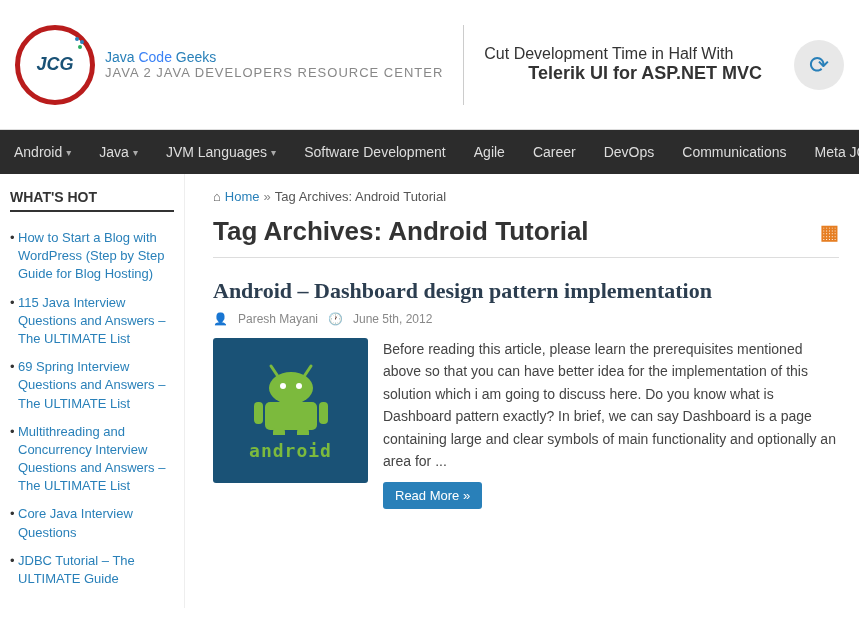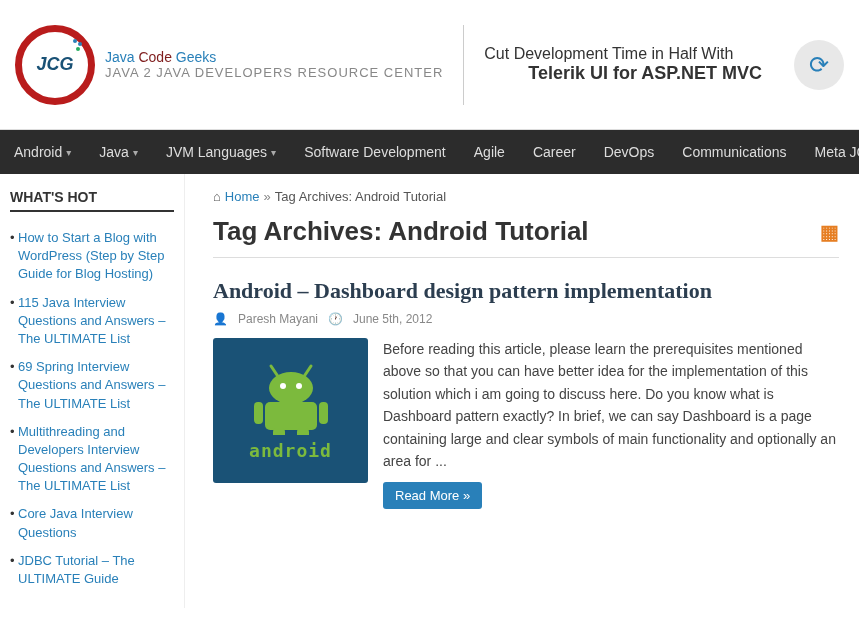--- a/index.html
+++ b/index.html
@@ -16,21 +16,21 @@
     }
     .logo-area {
       display: flex;
       align-items: center;
       gap: 10px;
     }
     .logo-circle {
       width: 80px;
       height: 80px;
       border-radius: 50%;
-      border: 7px solid #b91c1c;
+      border: 5px solid #b91c1c;
       display: flex;
       align-items: center;
       justify-content: center;
       position: relative;
       background: #fff;
     }
     .logo-circle-inner {
       font-size: 18px;
       font-weight: bold;
       color: #1a5276;
@@ -41,21 +41,21 @@
       top: 5px;
       right: 5px;
       width: 20px;
       height: 20px;
     }
     .logo-text-area {
       display: flex;
       flex-direction: column;
     }
     .logo-java { color: #2980b9; }
-    .logo-code { color: #7f1d1d; }
+    .logo-code { color: #3b82f6; }
     .logo-geeks { color: #2980b9; }
     .logo-subtitle {
       font-size: 13px;
       color: #888;
       letter-spacing: 1px;
       text-transform: uppercase;
     }
     .divider-vert {
       width: 1px;
       height: 80px;
@@ -319,21 +319,21 @@
       <li>
         <a>How to Start a Blog with WordPress (Step by Step Guide for Blog Hosting)</a>
       </li>
       <li>
         <a>115 Java Interview Questions and Answers – The ULTIMATE List</a>
       </li>
       <li>
         <a>69 Spring Interview Questions and Answers – The ULTIMATE List</a>
       </li>
       <li>
-        <a>Multithreading and Developers Interview Questions and Answers – The ULTIMATE List</a>
+        <a>Multithreading and Concurrency Interview Questions and Answers – The ULTIMATE List</a>
       </li>
       <li>
         <a>Core Java Interview Questions</a>
       </li>
       <li>
         <a>JDBC Tutorial – The ULTIMATE Guide</a>
       </li>
     </ul>
   </aside>
 

